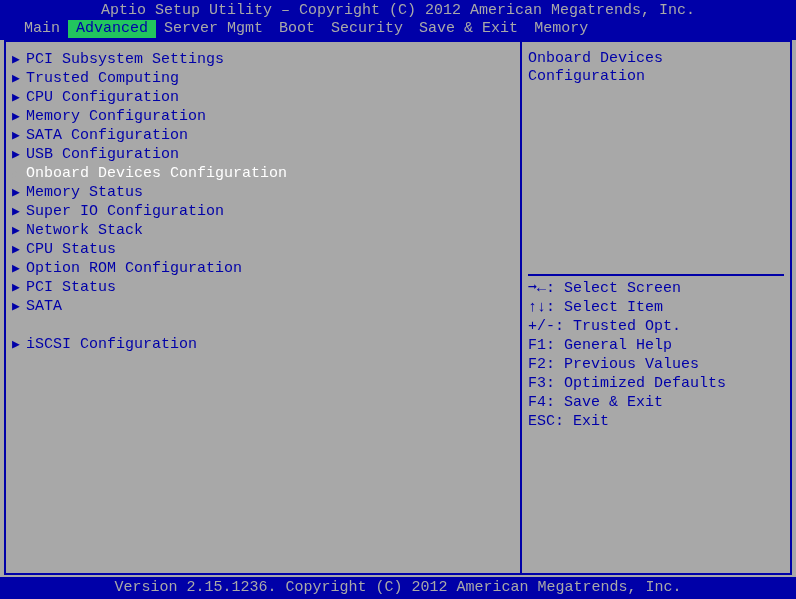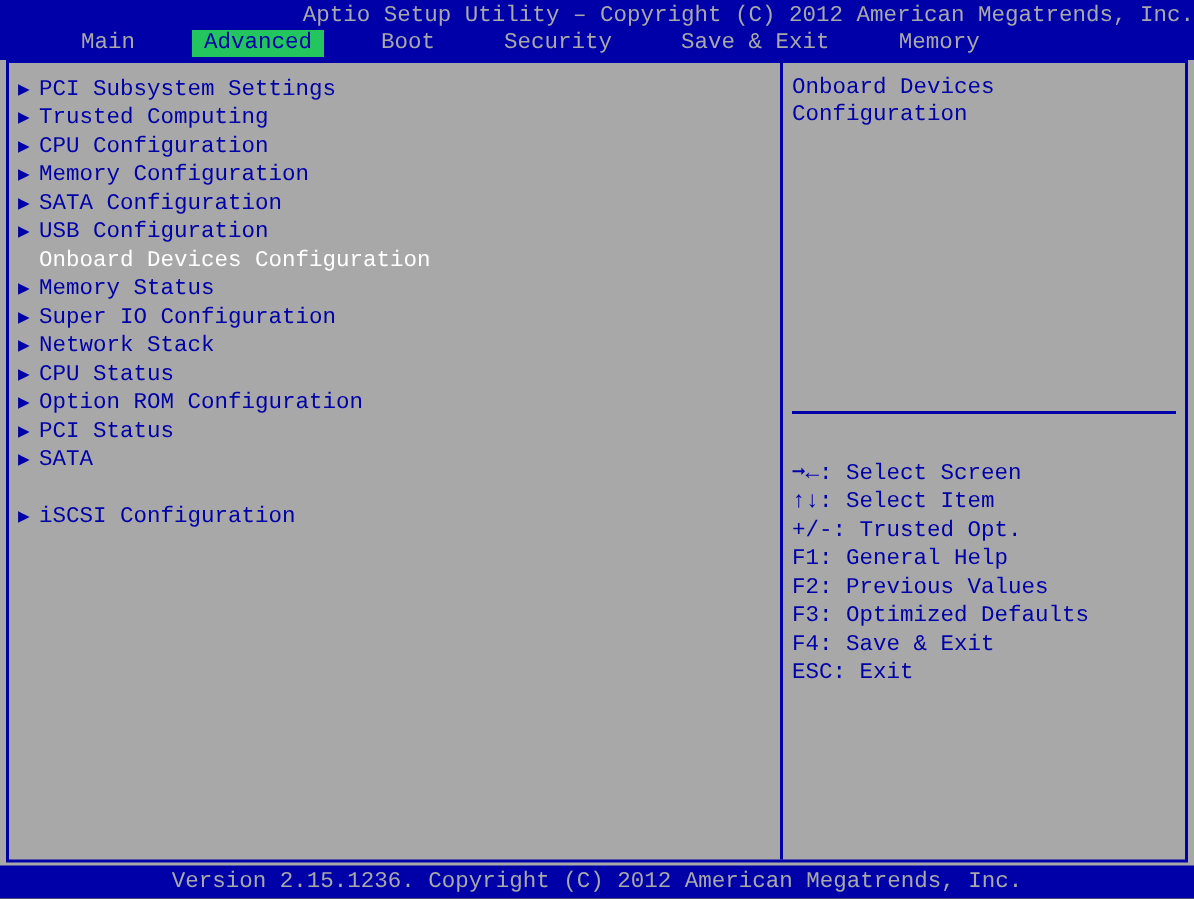--- a/index.html
+++ b/index.html
@@ -12,31 +12,31 @@
   overflow:hidden;
 }
 .screen {
   width:796px; height:599px;
   background:#a8a8a8;
   display:flex; flex-direction:column;
 }
 .hdr {
   background:#0000a8;
   color:#a8a8a8;
-  text-align:right;
+  text-align:center;
   padding:2px 0 0 0;
 }
 .tabs {
   background:#0000a8;
   color:#a8a8a8;
   display:flex;
   padding:0 0 2px 16px;
   gap:0;
 }
-.tab { padding:0 8px;margin-left:30px; }
+.tab { padding:0 8px; }
 .tab.active { background:#22c55e; color:#0000a8; }
 .body {
   flex:1;
   display:flex;
   border:2px solid #0000a8;
   margin:0 4px;
   position:relative;
 }
 .left {
   flex:1;
@@ -57,38 +57,39 @@
 .item.sel { color:#fff; }
 .arrow {
   width:14px;
   display:inline-block;
   font-size:13px;
 }
 .item.sel .arrow { color:#a8a8a8; }
 .gap { height:19px; }
 .desc { color:#0000a8; min-height:220px; }
 .hr { border:none; border-top:2px solid #0000a8; margin:4px 0; }
-.help { color:#0000a8;margin-top:27px; }
+.help { color:#0000a8; }
 .help div { height:19px; }
 .ftr {
   background:#0000a8;
   color:#a8a8a8;
   text-align:center;
   padding:2px 12px;
   margin-top:2px;
 }
 </style>
 </head>
 <body>
 
 <div class="screen">
   <div class="hdr">Aptio Setup Utility – Copyright (C) 2012 American Megatrends, Inc.</div>
   <div class="tabs" id="tabs">
       <div class="tab">Main</div>
       <div class="tab active">Advanced</div>
+      <div class="tab">Server Mgmt</div>
       <div class="tab">Boot</div>
       <div class="tab">Security</div>
       <div class="tab">Save &amp; Exit</div>
       <div class="tab">Memory</div>
     </div>
   <div class="body">
     <div class="left" id="menu">
         <div class="item">
           <span class="arrow">▶</span>
           <span>PCI Subsystem Settings</span>

